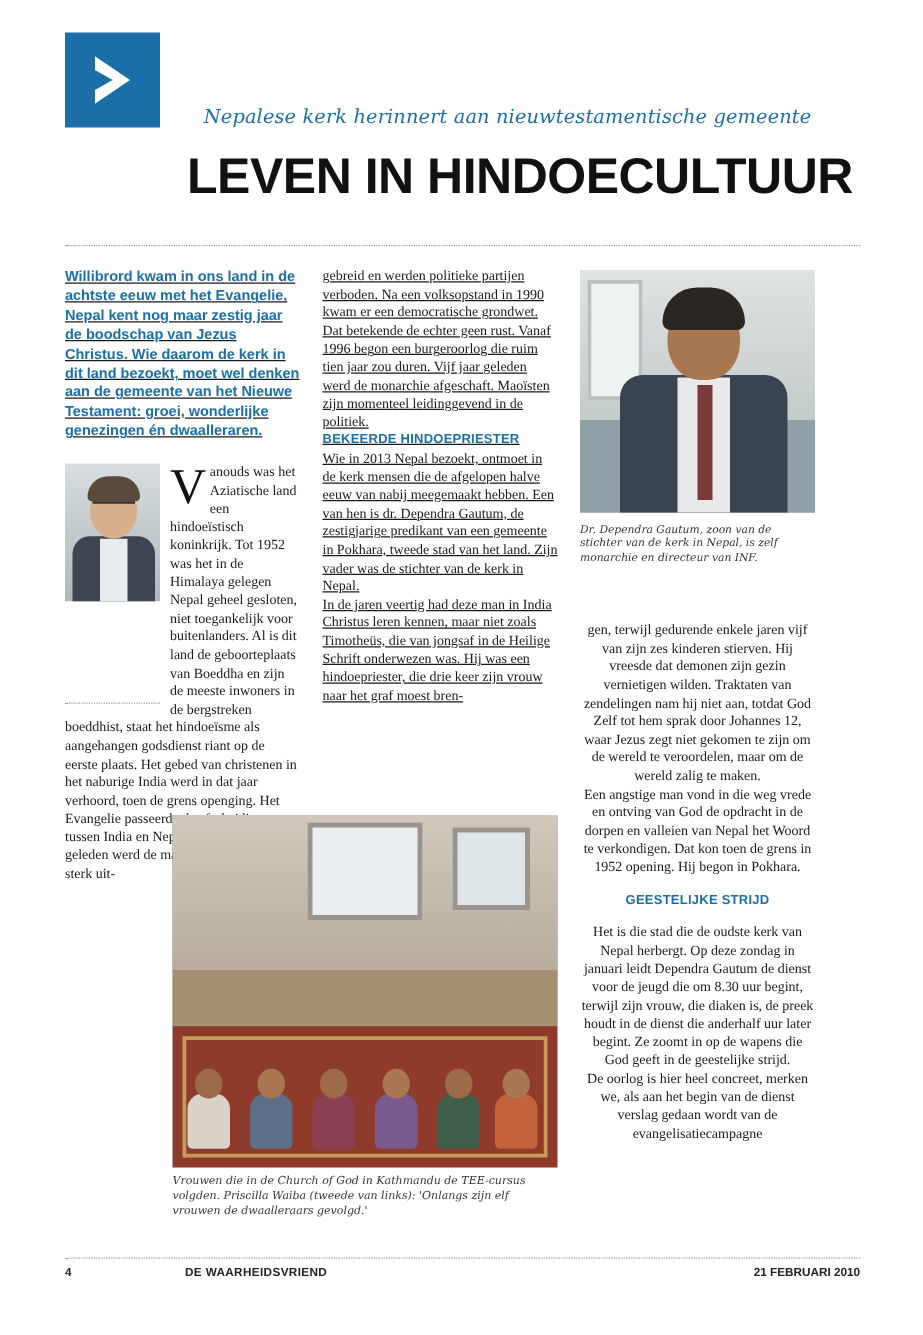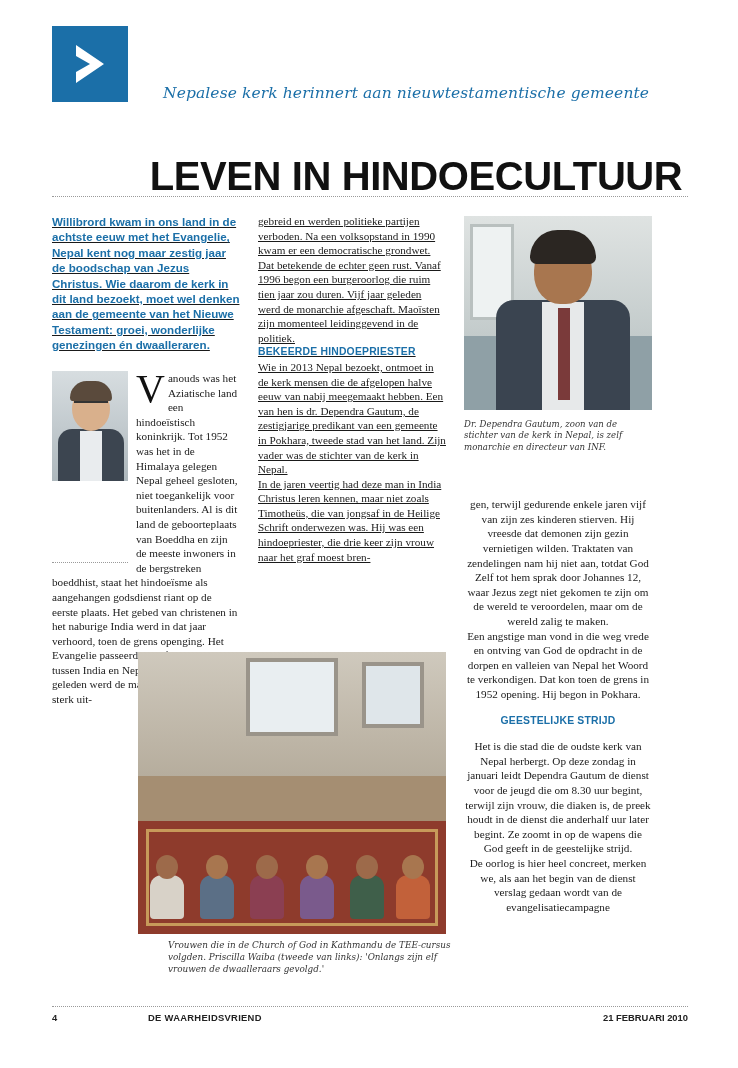--- a/index.html
+++ b/index.html
@@ -53,21 +53,20 @@
     position: absolute;
     left: 92px; top: 92px;
     width: 544px;
     text-align: center;
     font-family: "Liberation Sans", sans-serif;
     font-weight: bold;
     font-size: 40px;
     line-height: 46px;
     letter-spacing: -0.4px;
     color: #111111;
-    margin-top: 35px;
   }
   .rule-dotted {
     position: absolute;
     left: 52px;
     width: 636px;
     border-top: 1px dotted #9a9a9a;
     height: 0;
   }
   .rule-top { top: 196px; }
 
@@ -188,21 +187,20 @@
   }
   .main-caption {
     position: absolute;
     left: 138px; top: 940px;
     width: 308px;
     font-family: "DejaVu Serif", serif;
     font-style: italic;
     font-size: 8.8px;
     line-height: 11.8px;
     color: #333;
-    margin-left: 30px;
   }
 
   
   .rule-bottom { top: 1006px; }
   .footer {
     position: absolute;
     left: 52px; top: 1012px;
     width: 636px;
     font-family: "Liberation Sans", sans-serif;
     font-size: 9.4px;

